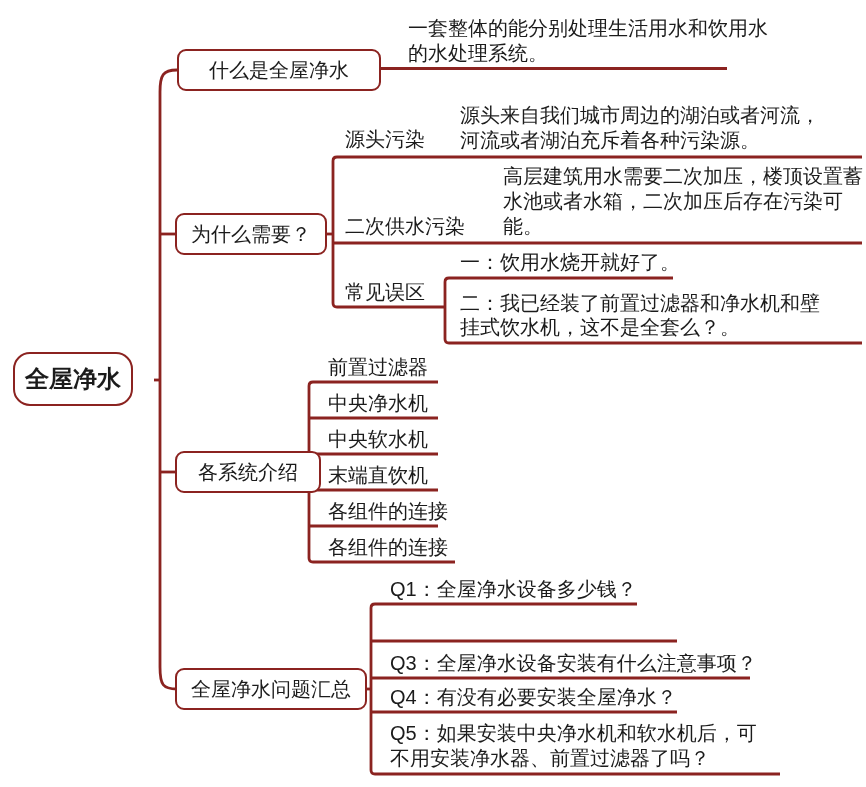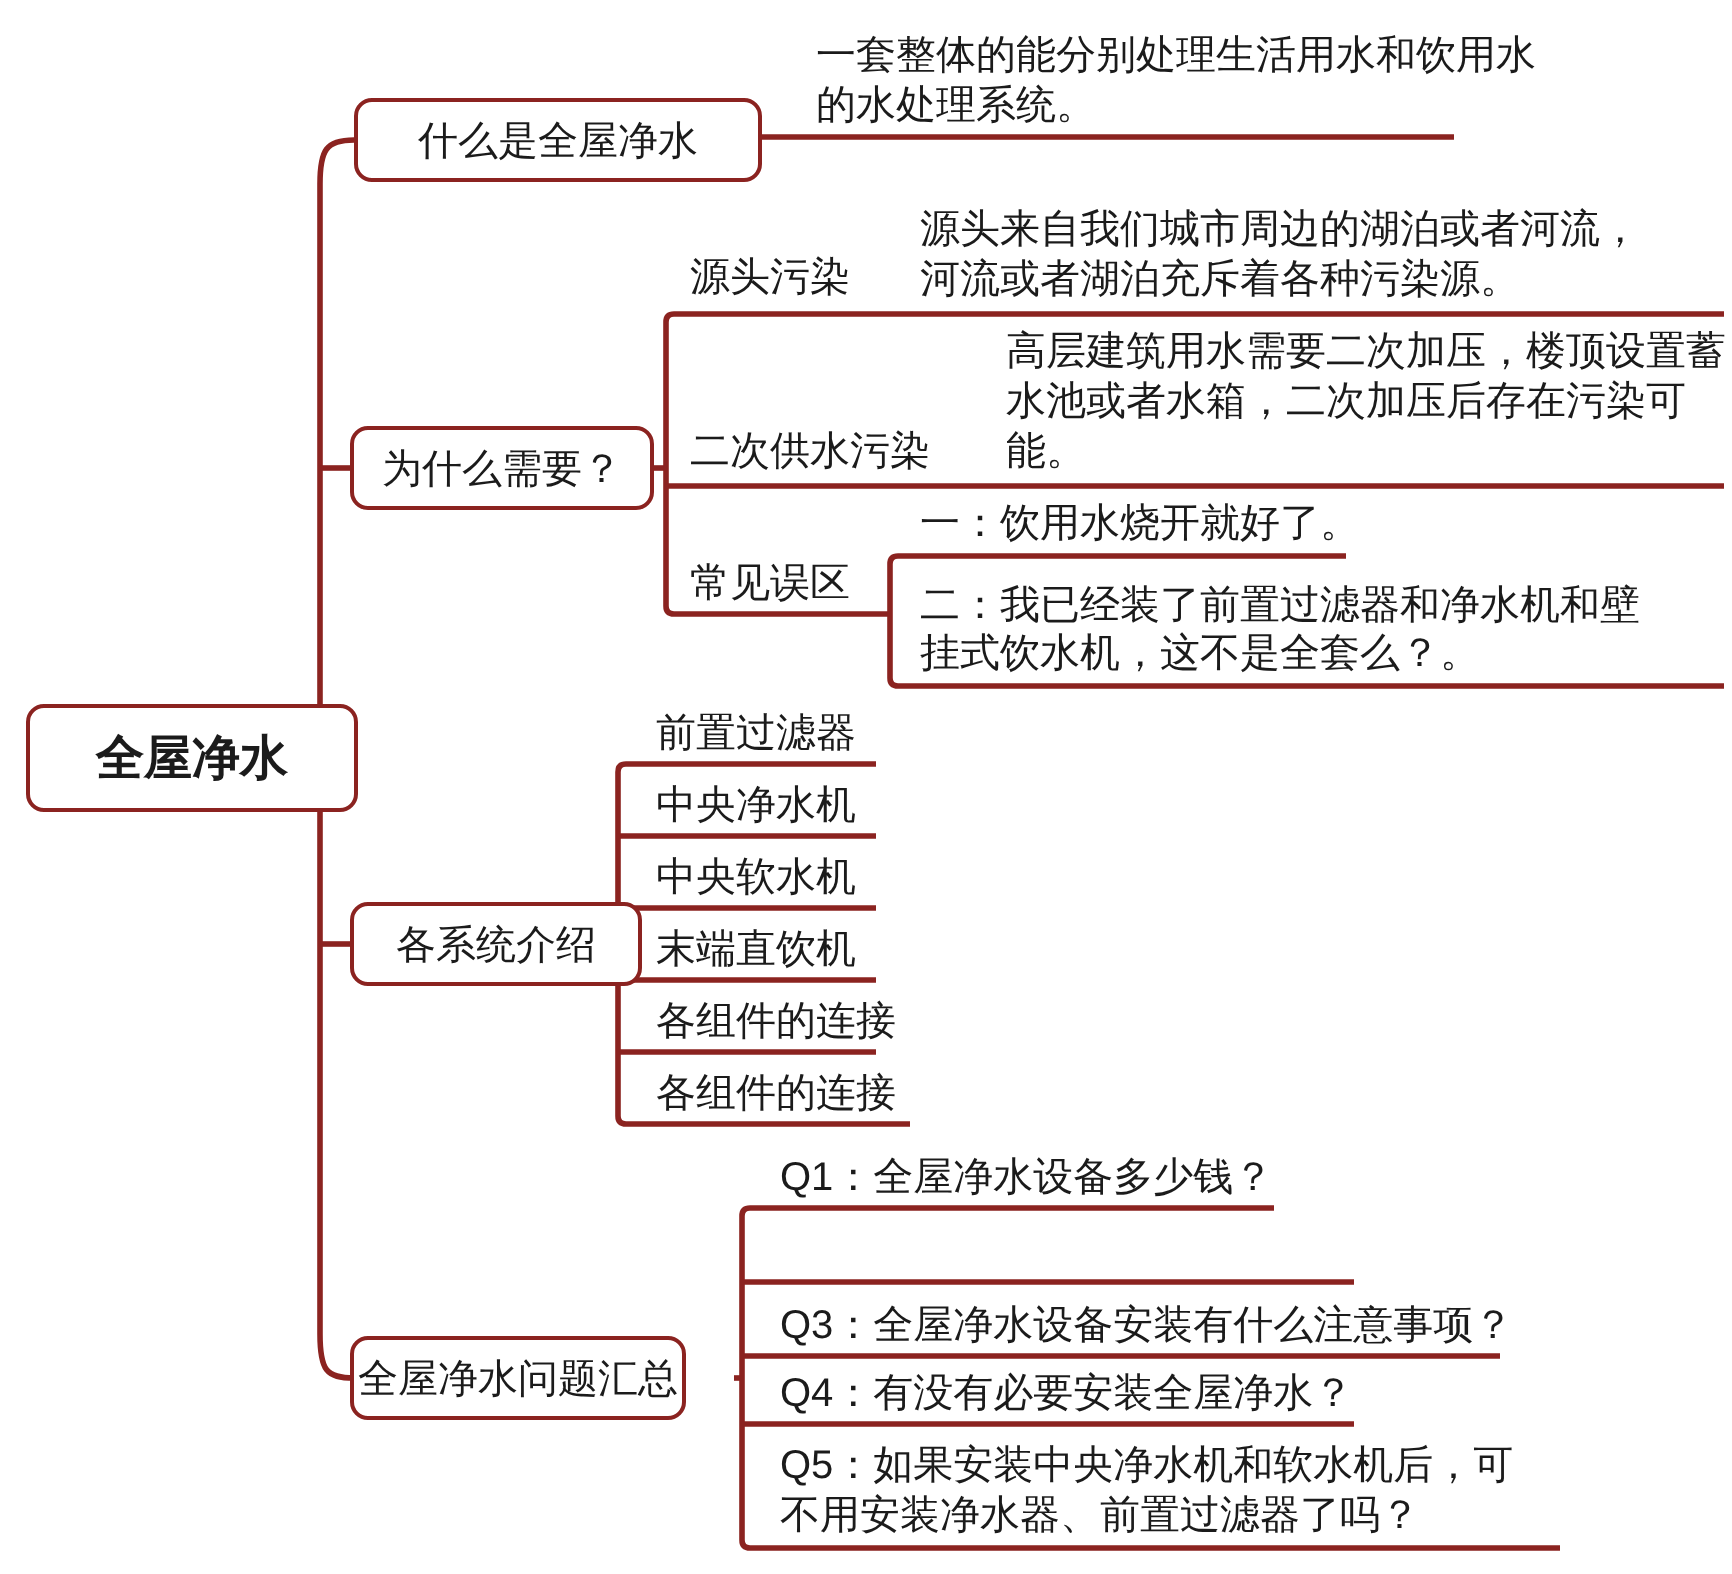--- a/index.html
+++ b/index.html
@@ -55,21 +55,21 @@
     <path class="ln" d="M309,490 L438,490"></path>
     <path class="ln" d="M309,526 L438,526"></path>
 
     <path class="ln" d="M367,689 L372,689"></path>
     <path class="ln" d="M637,604 L375,604 Q371,604 371,608 L371,770 Q371,774 375,774 L780,774"></path>
     <path class="ln" d="M371,641 L677,641"></path>
     <path class="ln" d="M371,678 L750,678"></path>
     <path class="ln" d="M371,712 L677,712"></path>
   </svg>
 
-  <div class="box root" style="left:13px;top:352px;width:166px;height:54px;">全屋净水</div>
+  <div class="box root" style="left:13px;top:352px;width:120px;height:54px;border-radius:17px;">全屋净水</div>
 
   <div class="box" style="left:177px;top:49px;width:204px;height:42px;">什么是全屋净水</div>
   <div class="txt" style="left:368px;top:16px;margin-left:40px;">一套整体的能分别处理生活用水和饮用水
 的水处理系统。</div>
 
   <div class="box" style="left:175px;top:213px;width:152px;height:42px;">为什么需要？</div>
 
   <div class="txt" style="left:345px;top:127px;">源头污染</div>
   <div class="txt" style="left:460px;top:103px;">源头来自我们城市周边的湖泊或者河流，
 河流或者湖泊充斥着各种污染源。</div>
@@ -85,20 +85,20 @@
 挂式饮水机，这不是全套么？。</div>
 
   <div class="box" style="left:175px;top:451px;width:146px;height:42px;">各系统介绍</div>
   <div class="txt" style="left:328px;top:355px;">前置过滤器</div>
   <div class="txt" style="left:328px;top:391px;">中央净水机</div>
   <div class="txt" style="left:328px;top:427px;">中央软水机</div>
   <div class="txt" style="left:328px;top:463px;">末端直饮机</div>
   <div class="txt" style="left:328px;top:499px;">各组件的连接</div>
   <div class="txt" style="left:328px;top:535px;">各组件的连接</div>
 
-  <div class="box" style="left:175px;top:668px;width:168px;height:42px;">全屋净水问题汇总</div>
+  <div class="box" style="left:175px;top:668px;width:192px;height:42px;">全屋净水问题汇总</div>
   <div class="txt" style="left:390px;top:577px;">Q1：全屋净水设备多少钱？</div>
   <div class="txt" style="left:390px;top:651px;">Q3：全屋净水设备安装有什么注意事项？</div>
   <div class="txt" style="left:390px;top:685px;">Q4：有没有必要安装全屋净水？</div>
   <div class="txt" style="left:390px;top:721px;">Q5：如果安装中央净水机和软水机后，可
 不用安装净水器、前置过滤器了吗？</div>
 
 </div>
 
 </body></html>

